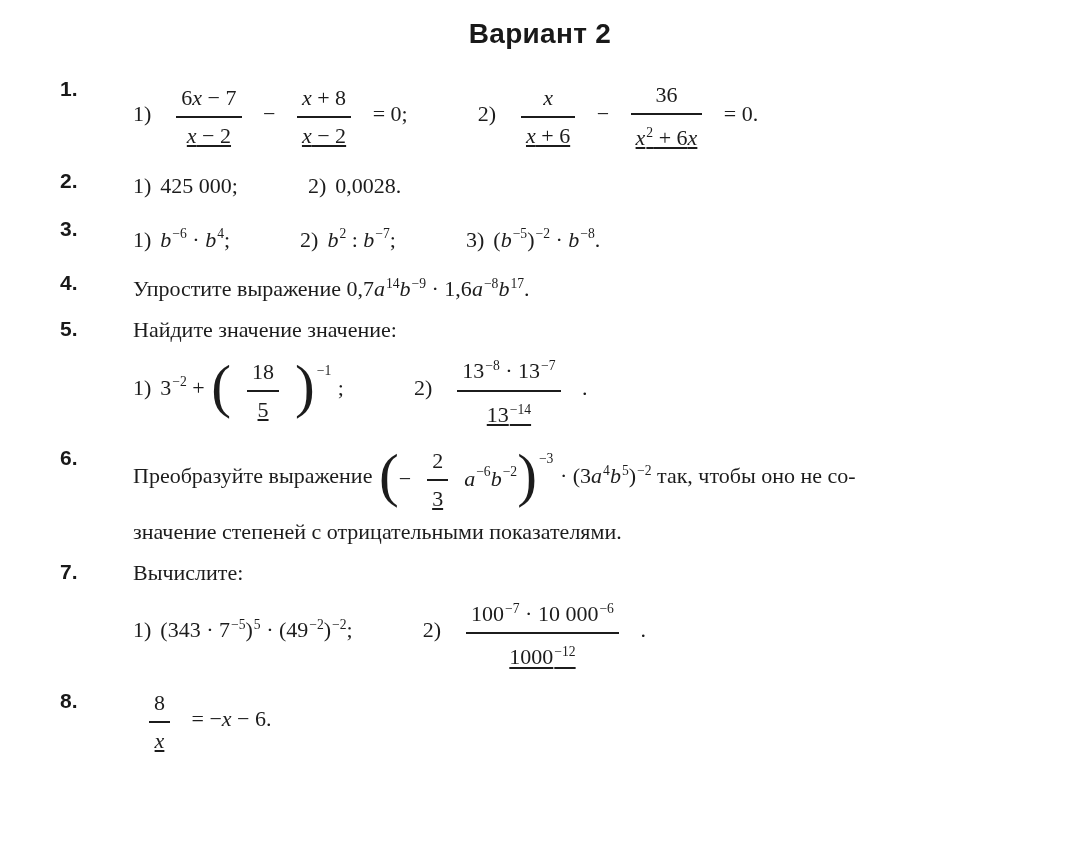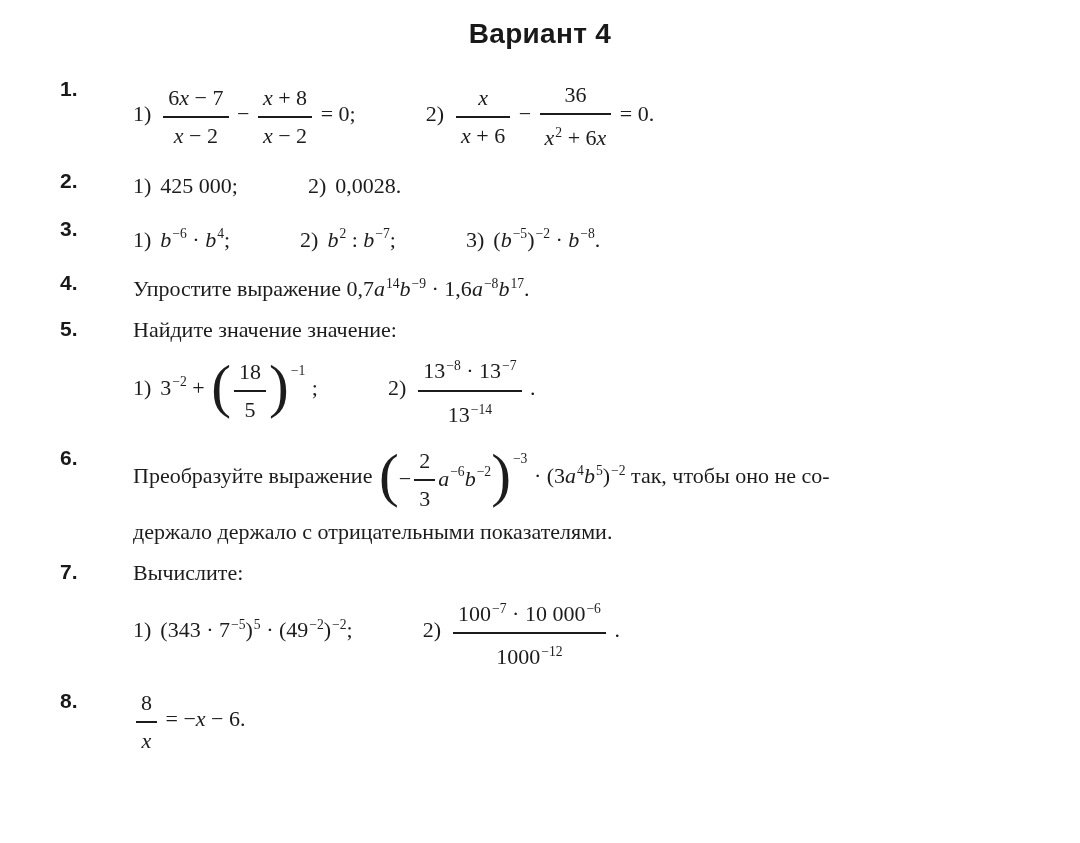--- a/index.html
+++ b/index.html
@@ -20,39 +20,39 @@
     font-family:"Liberation Sans","DejaVu Sans",sans-serif;
     font-weight:700;font-size:21px;color:#191919;padding-top:3px;
   }
   .pcontent{flex:1;min-width:0;}
   .pline{line-height:31px;margin:0 0 2px 0;}
   .mline{white-space:nowrap;}
   .pitems{white-space:nowrap;margin:4px 0 5px 0;line-height:31px;}
   .pitem{display:inline;}
   .pitem + .pitem{margin-left:70px;}
   .ilabel{margin-right:9px;}
-  .mfrac{display:inline-block;vertical-align:middle;text-align:center;margin:0 3px;}
+  .mfrac{display:inline-block;vertical-align:middle;text-align:center;margin:0 16px;}
   .mnum{display:block;padding:1px 5px 3px 5px;border-bottom:2px solid #1c1c1c;}
-  .mden{display:block;padding:2px 5px 0 5px;}
+  .mden{display:block;padding:2px 5px 0 5px;text-decoration:underline;}
   .mv{font-style:italic;}
   sup.msup{font-size:0.62em;vertical-align:0.62em;margin-left:1px;}
   .mgroup{display:inline-block;vertical-align:middle;white-space:nowrap;padding:0 1px;}
   .bp{
     font-size:2.7em;line-height:0;vertical-align:middle;
     position:relative;top:-0.06em;font-weight:400;
   }
   .mgroup > .mt,.mgroup > .mv{vertical-align:middle;}
   .mgroup sup.msup{vertical-align:middle;position:relative;top:-0.55em;}
   .gsup{font-size:0.62em;vertical-align:1.5em;margin-left:2px;}
 </style>
 </head>
 <body>
 
 <div class="page">
-  <h1 class="title">Вариант 4</h1>
+  <h1 class="title">Вариант 2</h1>
   <div>
       <div class="prob">
         <div class="pnum">1.</div>
         <div class="pcontent">
           <div class="pitems"><span class="pitem"><span class="ilabel">1)</span><span class="mfrac"><span class="mnum"><span class="mt">6</span><span class="mv">x</span><span class="mt"> − 7</span></span><span class="mden"><span class="mv">x</span><span class="mt"> − 2</span></span></span><span class="mt"> − </span><span class="mfrac"><span class="mnum"><span class="mv">x</span><span class="mt"> + 8</span></span><span class="mden"><span class="mv">x</span><span class="mt"> − 2</span></span></span><span class="mt"> = 0;</span></span><span class="pitem"><span class="ilabel">2)</span><span class="mfrac"><span class="mnum"><span class="mv">x</span></span><span class="mden"><span class="mv">x</span><span class="mt"> + 6</span></span></span><span class="mt"> − </span><span class="mfrac"><span class="mnum"><span class="mt">36</span></span><span class="mden"><span class="mv">x</span><sup class="msup">2</sup><span class="mt"> + 6</span><span class="mv">x</span></span></span><span class="mt"> = 0.</span></span></div>
         </div>
       </div>
       <div class="prob">
         <div class="pnum">2.</div>
         <div class="pcontent">
@@ -75,21 +75,21 @@
         <div class="pnum">5.</div>
         <div class="pcontent">
           <div class="pline">Найдите значение значение:</div>
           <div class="pitems"><span class="pitem"><span class="ilabel">1)</span><span class="mt">3</span><sup class="msup">−2</sup><span class="mt"> + </span><span class="mgroup"><span class="bp">(</span><span class="mfrac"><span class="mnum"><span class="mt">18</span></span><span class="mden"><span class="mt">5</span></span></span><span class="bp">)</span><span class="gsup">−1</span></span><span class="mt"> ;</span></span><span class="pitem"><span class="ilabel">2)</span><span class="mfrac"><span class="mnum"><span class="mt">13</span><sup class="msup">−8</sup><span class="mt"> · 13</span><sup class="msup">−7</sup></span><span class="mden"><span class="mt">13</span><sup class="msup">−14</sup></span></span><span class="mt"> .</span></span></div>
         </div>
       </div>
       <div class="prob">
         <div class="pnum">6.</div>
         <div class="pcontent">
           <div class="pline mline"><span class="mt">Преобразуйте выражение </span><span class="mgroup"><span class="bp">(</span><span class="mt">−</span><span class="mfrac"><span class="mnum"><span class="mt">2</span></span><span class="mden"><span class="mt">3</span></span></span><span class="mv">a</span><sup class="msup">−6</sup><span class="mv">b</span><sup class="msup">−2</sup><span class="bp">)</span><span class="gsup">−3</span></span><span class="mt"> · (3</span><span class="mv">a</span><sup class="msup">4</sup><span class="mv">b</span><sup class="msup">5</sup><span class="mt">)</span><sup class="msup">−2</sup><span class="mt"> так, чтобы оно не со-</span></div>
-          <div class="pline">держало держало с отрицательными показателями.</div>
+          <div class="pline">значение степеней с отрицательными показателями.</div>
         </div>
       </div>
       <div class="prob">
         <div class="pnum">7.</div>
         <div class="pcontent">
           <div class="pline">Вычислите:</div>
           <div class="pitems"><span class="pitem"><span class="ilabel">1)</span><span class="mt">(343 · 7</span><sup class="msup">−5</sup><span class="mt">)</span><sup class="msup">5</sup><span class="mt"> · (49</span><sup class="msup">−2</sup><span class="mt">)</span><sup class="msup">−2</sup><span class="mt">;</span></span><span class="pitem"><span class="ilabel">2)</span><span class="mfrac"><span class="mnum"><span class="mt">100</span><sup class="msup">−7</sup><span class="mt"> · 10 000</span><sup class="msup">−6</sup></span><span class="mden"><span class="mt">1000</span><sup class="msup">−12</sup></span></span><span class="mt"> .</span></span></div>
         </div>
       </div>
       <div class="prob">

